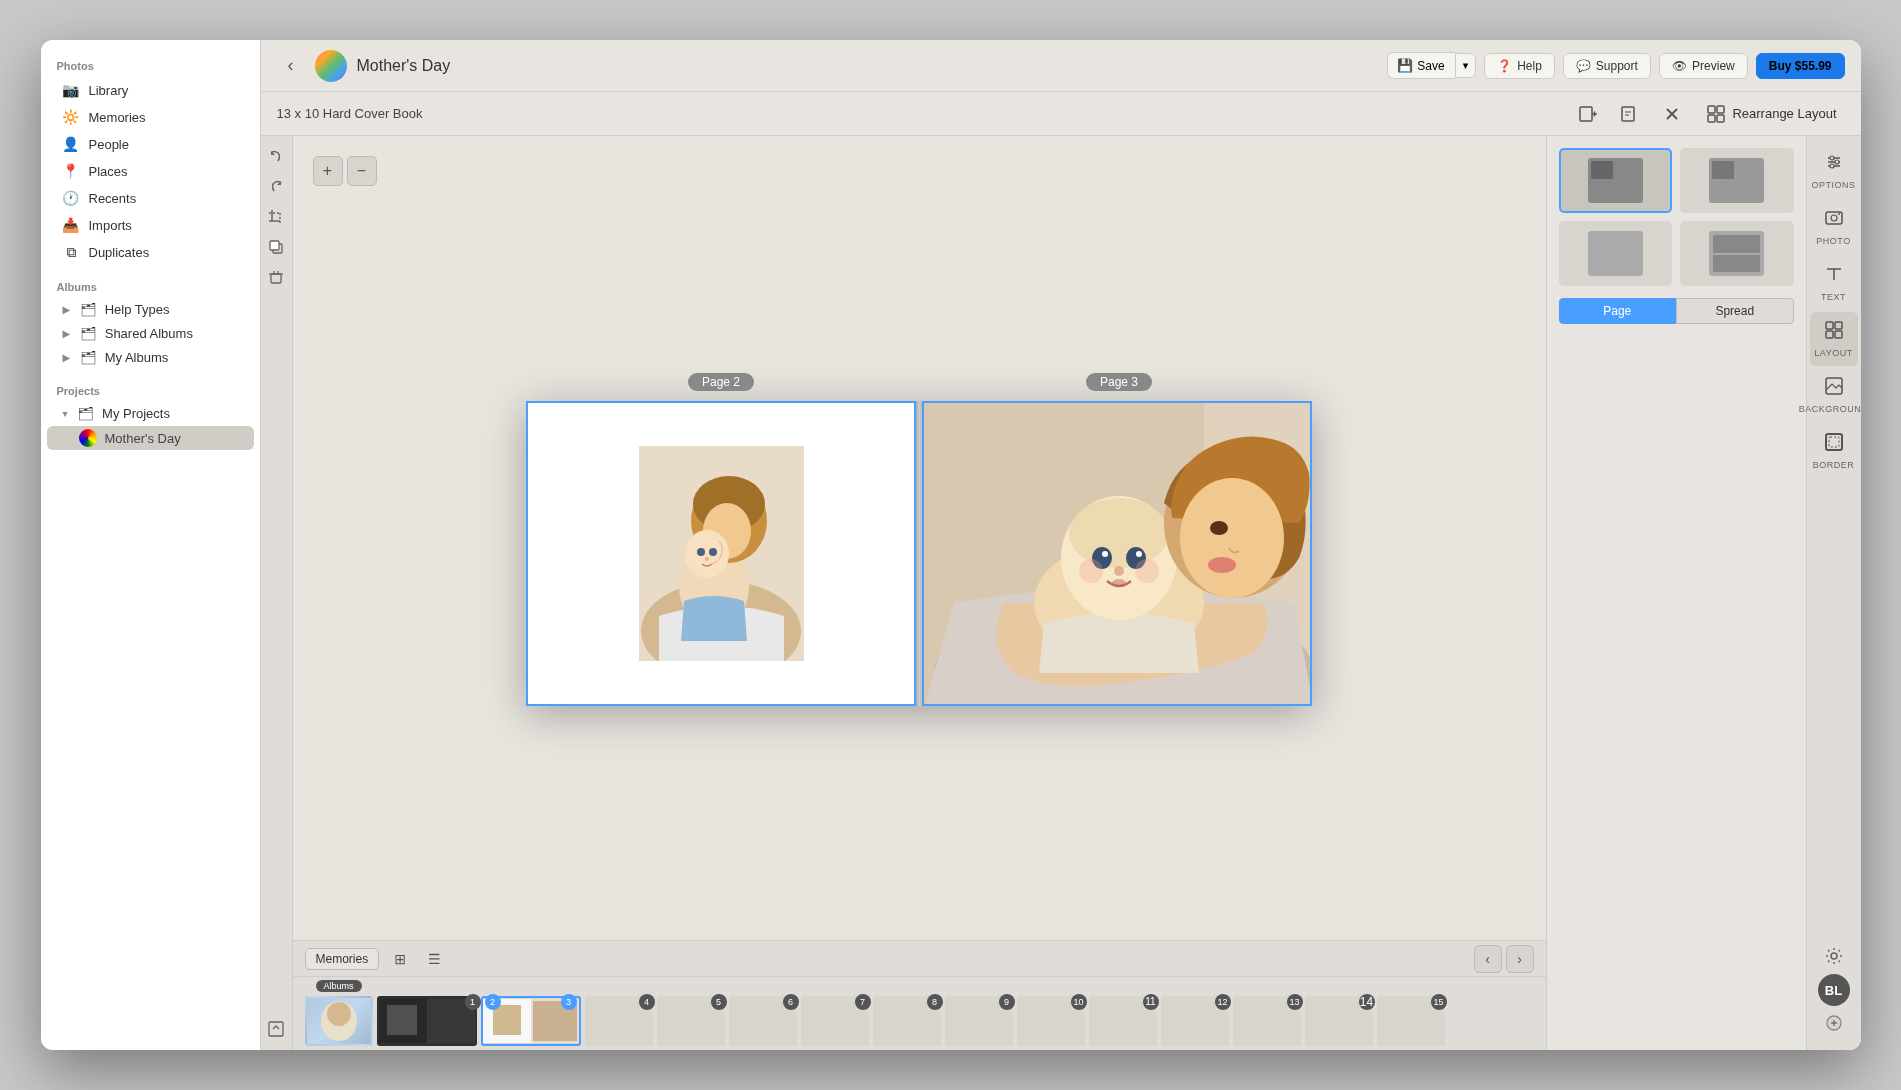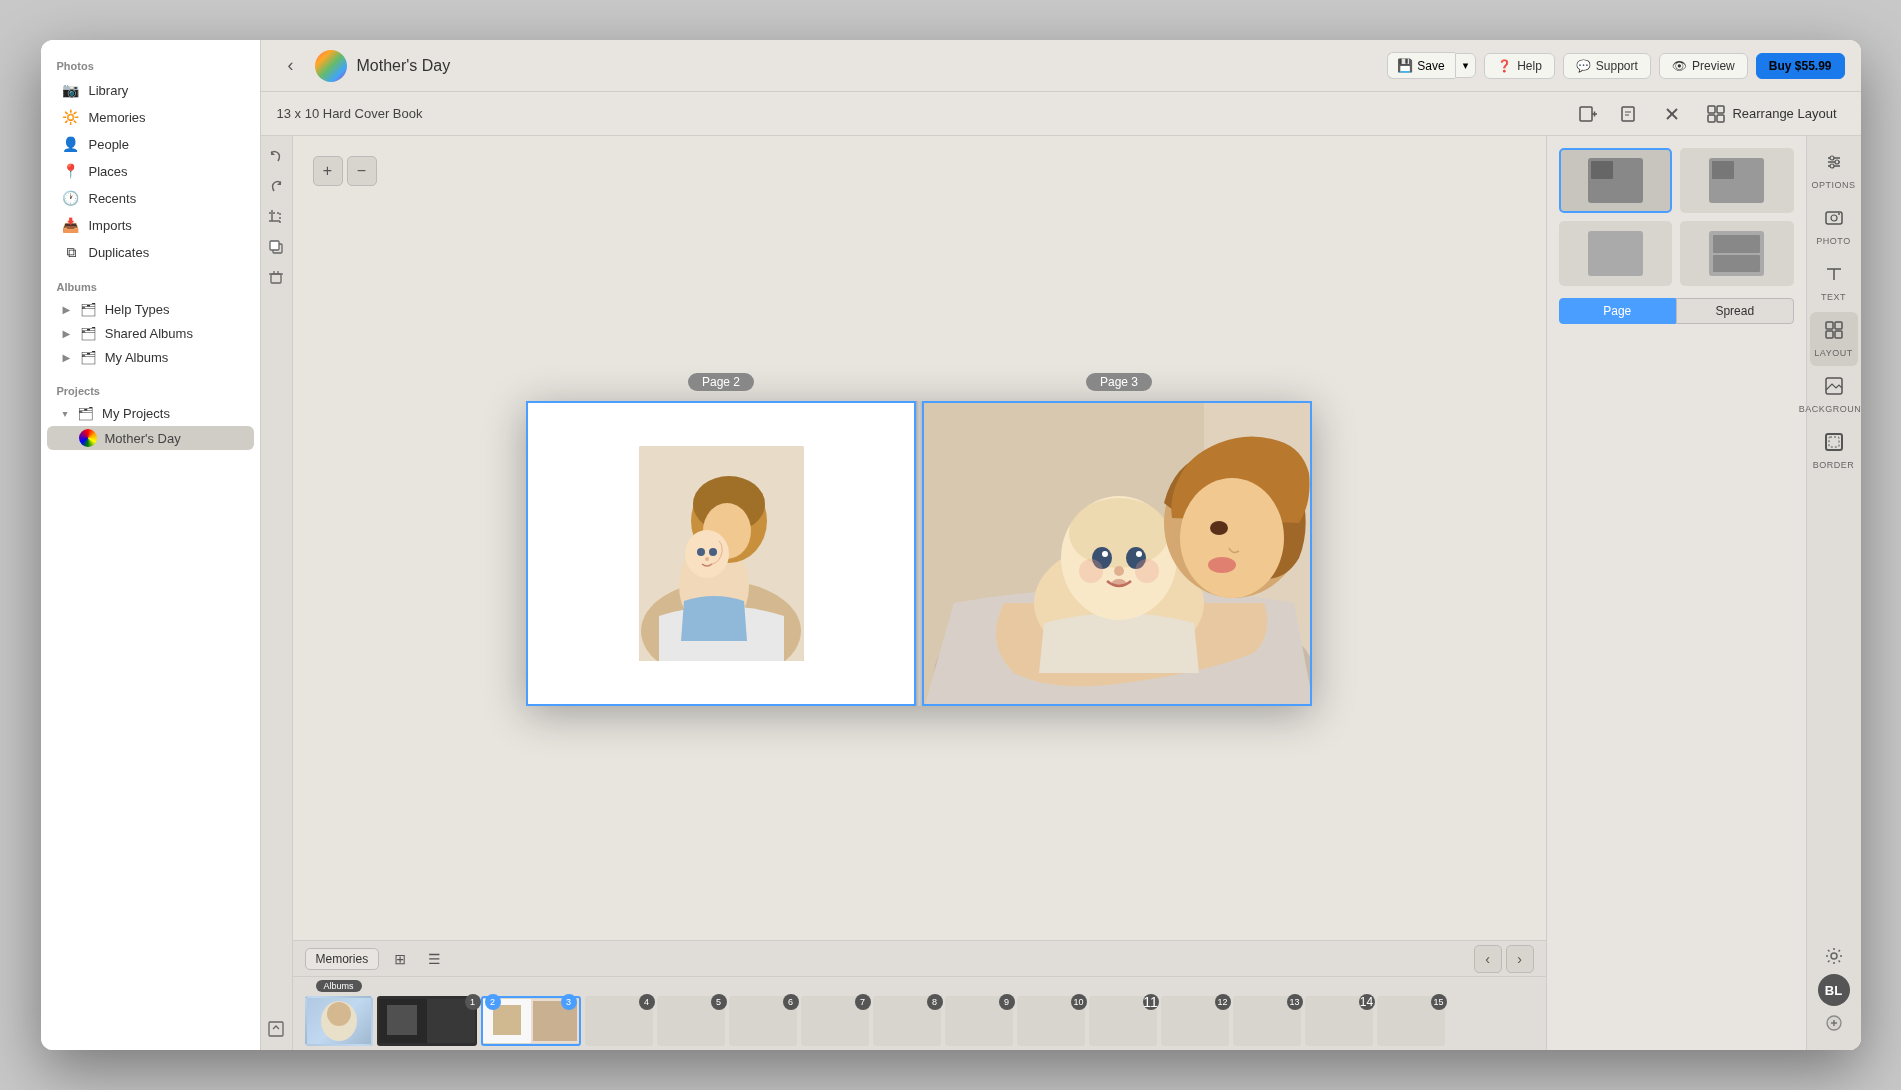--- a/index.html
+++ b/index.html
@@ -461,21 +461,21 @@
               </div>
               <div class="filmstrip-page" style="margin-top:14px;">
                 <div style="position:absolute;top:-2px;right:-2px;background:#555;color:white;border-radius:50%;width:16px;height:16px;font-size:9px;display:flex;align-items:center;justify-content:center;z-index:3;">9</div>
                 <div class="filmstrip-thumb" style="background:#d8d4ce;"></div>
               </div>
               <div class="filmstrip-page" style="margin-top:14px;">
                 <div style="position:absolute;top:-2px;right:-2px;background:#555;color:white;border-radius:50%;width:16px;height:16px;font-size:9px;display:flex;align-items:center;justify-content:center;z-index:3;">10</div>
                 <div class="filmstrip-thumb" style="background:#d8d4ce;"></div>
               </div>
               <div class="filmstrip-page" style="margin-top:14px;">
-                <div style="position:absolute;top:-2px;right:-2px;background:#555;color:white;border-radius:50%;width:16px;height:16px;font-size:14px;display:flex;align-items:center;justify-content:center;z-index:3;">11</div>
+                <div style="position:absolute;top:-2px;right:-2px;background:#555;color:white;border-radius:50%;width:16px;height:16px;font-size:10px;display:flex;align-items:center;justify-content:center;z-index:3;">11</div>
                 <div class="filmstrip-thumb" style="background:#d8d4ce;"></div>
               </div>
               <div class="filmstrip-page" style="margin-top:14px;align-items:flex-end;">
                 <div style="position:absolute;top:-2px;right:-2px;background:#555;color:white;border-radius:50%;width:16px;height:16px;font-size:9px;display:flex;align-items:center;justify-content:center;z-index:3;">12</div>
                 <div class="filmstrip-thumb" style="background:#d8d4ce;"></div>
               </div>
               <div class="filmstrip-page" style="margin-top:14px;">
                 <div style="position:absolute;top:-2px;right:-2px;background:#555;color:white;border-radius:50%;width:16px;height:16px;font-size:9px;display:flex;align-items:center;justify-content:center;z-index:3;">13</div>
                 <div class="filmstrip-thumb" style="background:#d8d4ce;"></div>
               </div>

